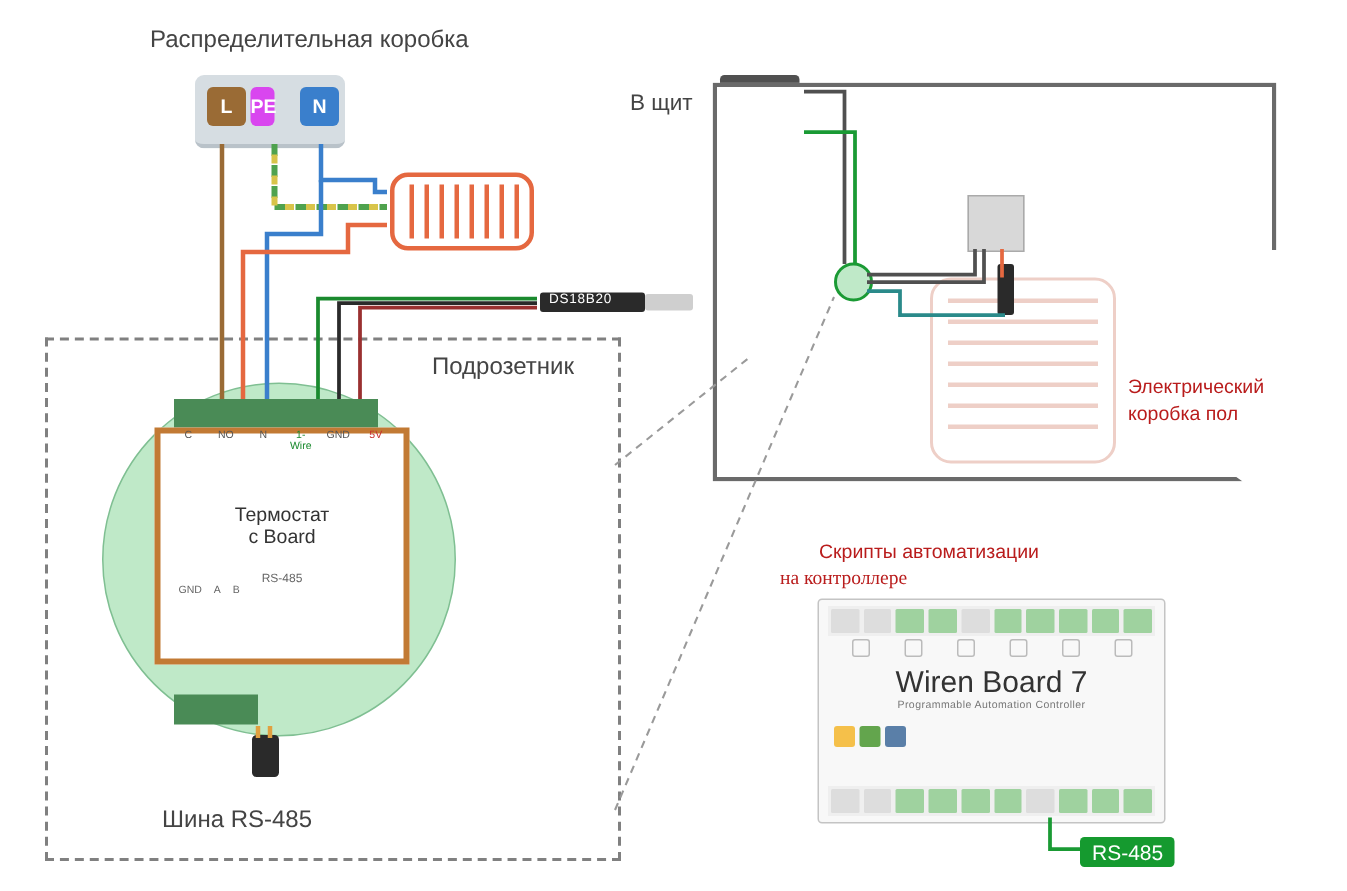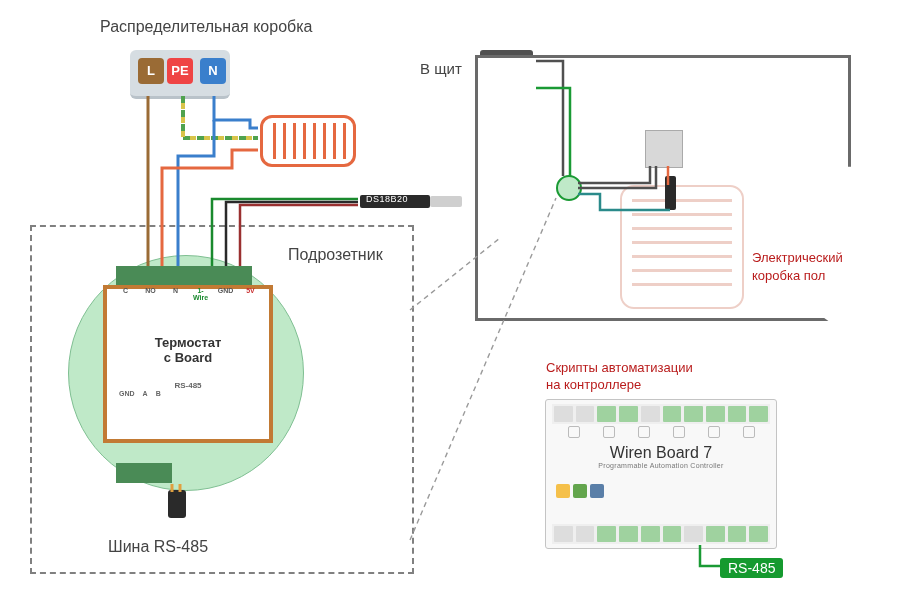--- a/index.html
+++ b/index.html
@@ -29,21 +29,21 @@
   
   .jbox {
     position:absolute; left:130px; top:50px; width:100px; height:46px;
     background:#d6dde2; border-radius:6px; border-bottom:3px solid #b9c2c9;
   }
   .term {
     position:absolute; top:8px; width:26px; height:26px; border-radius:4px;
     color:#fff; text-align:center; line-height:26px; font-size:13px; font-weight:bold;
   }
   .term-L  { left:8px;  background:#9a6b35; }
-  .term-PE { left:37px; background:#ef4444; width:26px;}
+  .term-PE { left:37px; background:#d946ef; width:16px;}
   .term-N  { left:70px; background:#3a7fcc; }
 
   
   .heater {
     position:absolute; left:260px; top:115px; width:90px; height:46px;
     border:3px solid #e56840; border-radius:12px;
   }
   .heater .bar { position:absolute; top:5px; bottom:5px; width:2.5px; background:#e56840; }
 
   
@@ -55,21 +55,21 @@
   .wallbox {
     position:absolute; left:30px; top:225px; width:380px; height:345px;
     border:2px dashed #808080;
   }
   .round {
     position:absolute; left:68px; top:255px; width:234px; height:234px;
     border-radius:50%; background:#bfe9c8; border:1px solid #7fbf92;
   }
   .device {
     position:absolute; left:103px; top:285px; width:162px; height:150px;
-    border:4px solid #c27a34; background:#fff;font-weight:bold;
+    border:4px solid #c27a34; background:#fff;
   }
   .device-body{ position:absolute; left:8px; top:26px; right:8px; bottom:8px; background:#fff; text-align:center;}
   .device-title { font-size:13px; margin-top:20px; color:#333;}
   .rs-label { font-size:8px; color:#666;}
   .termrow { position:absolute; left:116px; width:136px; height:20px; background:#4a8b56;}
   .termrow.top { top:266px;}
   .termrow.bot { top:463px; left:116px; width:56px;}
   .dev-pins { position:absolute; top:-2px; left:6px; right:6px; height:22px; display:flex; justify-content:space-around; font-size:7px; color:#555;}
   .dev-pins span{display:inline-block; width:18px; text-align:center;}
 
@@ -94,21 +94,21 @@
   
   .wb {
     position:absolute; left:545px; top:399px; width:230px; height:148px;
     background:#f8f8f8; border:1px solid #c4c4c4; border-radius:3px;
   }
   .wb-rail-top, .wb-rail-bot {position:absolute; left:6px; right:6px; height:16px; background:#efefef; display:flex; gap:3px; padding:2px;}
   .wb-rail-top{top:4px;} .wb-rail-bot{bottom:4px;}
   .wb-rail-top i, .wb-rail-bot i{flex:1; background:#9fd29f; border-radius:1px;}
   .wb-rail-top i.g, .wb-rail-bot i.g{background:#ddd;}
   .wb-mid {position:absolute; top:44px; left:10px; right:10px; text-align:center;}
-  .wb-title{font-size:16px; color:#333; font-weight:500;}
+  .wb-title{font-size:20px; color:#333; font-weight:500;}
   .wb-sub{font-size:7px; color:#777; letter-spacing:0.3px;}
   .wb-icons{position:absolute; top:26px; left:10px; right:10px; height:14px; display:flex; justify-content:space-around;}
   .wb-icons i{width:10px;height:10px; border:1px solid #bbb; border-radius:2px;}
   .wb-badges{position:absolute; top:84px; left:10px; display:flex; gap:3px;}
   .wb-badges i{width:14px;height:14px; background:#f5c04a; border-radius:2px;}
   .wb-badges i.b{background:#63a54d;}
   .wb-badges i.c{background:#5a7fa8;}
 
   
   svg.wiring { position:absolute; left:0; top:0; width:898px; height:594px; pointer-events:none;}
@@ -133,21 +133,21 @@
     <div class="bar" style="left:60px;"></div>
   <div class="bar" style="left:70px;"></div>
     <div class="bar" style="left:80px;"></div>
 </div>
 
 <div class="probe-body"></div>
 <div class="probe-tip"></div>
 <div class="probe-label">DS18B20</div>
 
 <div class="wallbox"></div>
-<div class="lbl" style="left:288px; top:236px;margin-top:10px;">Подрозетник</div>
+<div class="lbl" style="left:288px; top:236px;">Подрозетник</div>
 
 <div class="round"></div>
 <div class="termrow top"></div>
 <div class="device">
   <div class="dev-pins">
     <span>C</span>
     <span>NO</span>
     <span>N</span>
     <span style="color:#1a8a2e">1-Wire</span>
     <span>GND</span>
@@ -187,21 +187,21 @@
     <div class="row" style="top:82px;"></div>
   <div class="row" style="top:96px;"></div>
 </div>
 <div class="floor-probe"></div>
 <div class="node"></div>
 
 <div class="lbl lbl-small" style="left:752px; top:250px;">Электрический</div>
 <div class="lbl lbl-small" style="left:752px; top:268px;">коробка пол</div>
 
 <div class="lbl lbl-small" style="left:546px; top:360px;">Скрипты автоматизации</div>
-<div class="lbl lbl-small" style="left:546px; top:377px;">на контроллере</div>
+<div class="lbl lbl-small" style="left:520px; top:377px;font-family:Liberation Serif, serif;">на контроллере</div>
 
 <div class="wb">
   <div class="wb-rail-top">
       <i class="g"></i>
       <i class="g"></i>
       <i></i>
       <i></i>
       <i class="g"></i>
       <i></i>
       <i></i>

